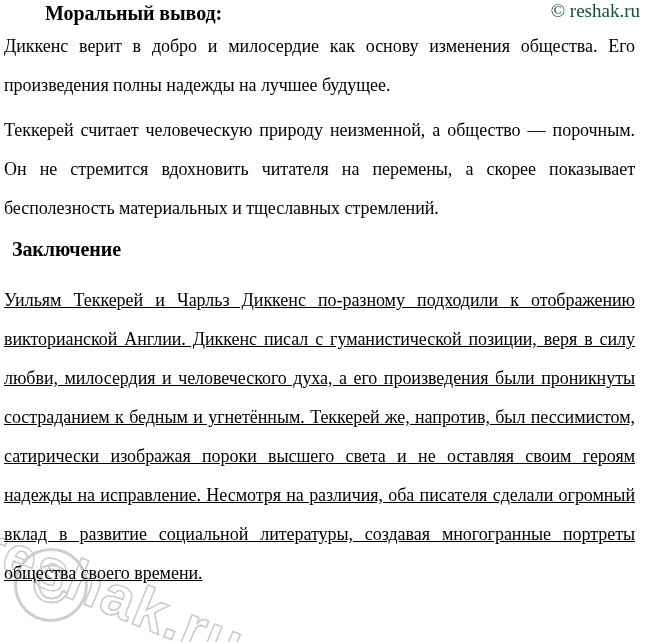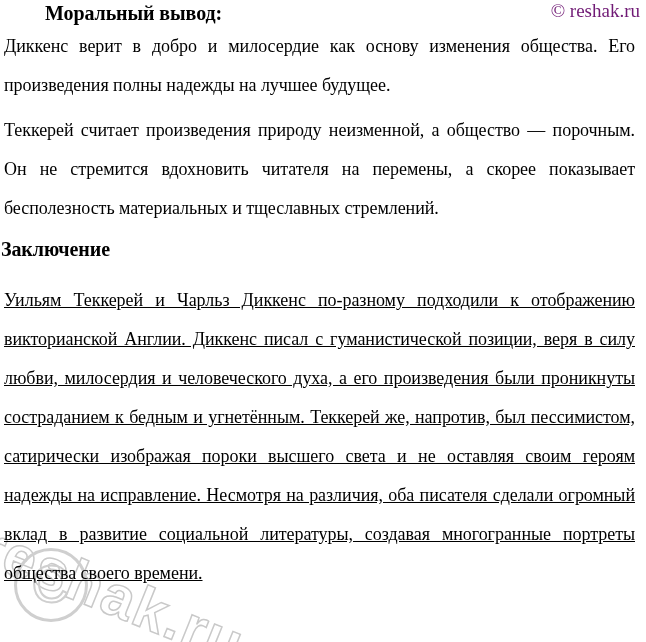--- a/index.html
+++ b/index.html
@@ -25,21 +25,21 @@
   }
 
   
   .wm-corner {
     position: absolute;
     top: 1px;
     right: 6px;
     font-family: "Liberation Serif", "DejaVu Serif", serif;
     font-size: 19px;
     line-height: 1;
-    color: #701a75;
+    color: #14532d;
     white-space: nowrap;
     z-index: 5;
   }
 
   .wm-big {
     position: absolute;
     left: -6px;
     top: 515px;
     z-index: 1;
     pointer-events: none;
@@ -109,21 +109,21 @@
 
   p.para.last-loose {
     text-align: justify;
     text-decoration: underline;
   }
 
   
   .blk-moral-heading { position: absolute; left: 1px; top: 0px; width: 400px; padding-left: 44px; }
   .blk-p1           { position: absolute; left: 1px; top: 24px;  width: 637px; }
   .blk-p2           { position: absolute; left: 1px; top: 108px; width: 637px; }
-  .blk-concl-head   { position: absolute; left: 1px; top: 236px; width: 400px; }
+  .blk-concl-head   { position: absolute; left: 12px; top: 236px; width: 400px; }
   .blk-p3           { position: absolute; left: 1px; top: 278px; width: 637px; }
 </style>
 </head>
 <body>
 
 <div class="page">
 
   <div class="wm-big">reshak.ru</div>
   <div class="wm-copy"></div>
 
@@ -133,21 +133,21 @@
 
     <div class="blk-moral-heading">
       <h2 class="heading">Моральный вывод:</h2>
     </div>
 
     <div class="blk-p1">
       <p class="para">Диккенс верит в добро и милосердие как основу изменения общества. Его произведения полны надежды на лучшее будущее.</p>
     </div>
 
     <div class="blk-p2">
-      <p class="para">Теккерей считает произведения природу неизменной, а общество — порочным. Он не стремится вдохновить читателя на перемены, а скорее показывает бесполезность материальных и тщеславных стремлений.</p>
+      <p class="para">Теккерей считает человеческую природу неизменной, а общество — порочным. Он не стремится вдохновить читателя на перемены, а скорее показывает бесполезность материальных и тщеславных стремлений.</p>
     </div>
 
     <div class="blk-concl-head">
       <h2 class="heading">Заключение</h2>
     </div>
 
     <div class="blk-p3">
       <p class="para last-loose">Уильям Теккерей и Чарльз Диккенс по-разному подходили к отображению викторианской Англии. Диккенс писал с гуманистической позиции, веря в силу любви, милосердия и человеческого духа, а его произведения были проникнуты состраданием к бедным и угнетённым. Теккерей же, напротив, был пессимистом, сатирически изображая пороки высшего света и не оставляя своим героям надежды на исправление. Несмотря на различия, оба писателя сделали огромный вклад в развитие социальной литературы, создавая многогранные портреты общества своего времени.</p>
     </div>
 

